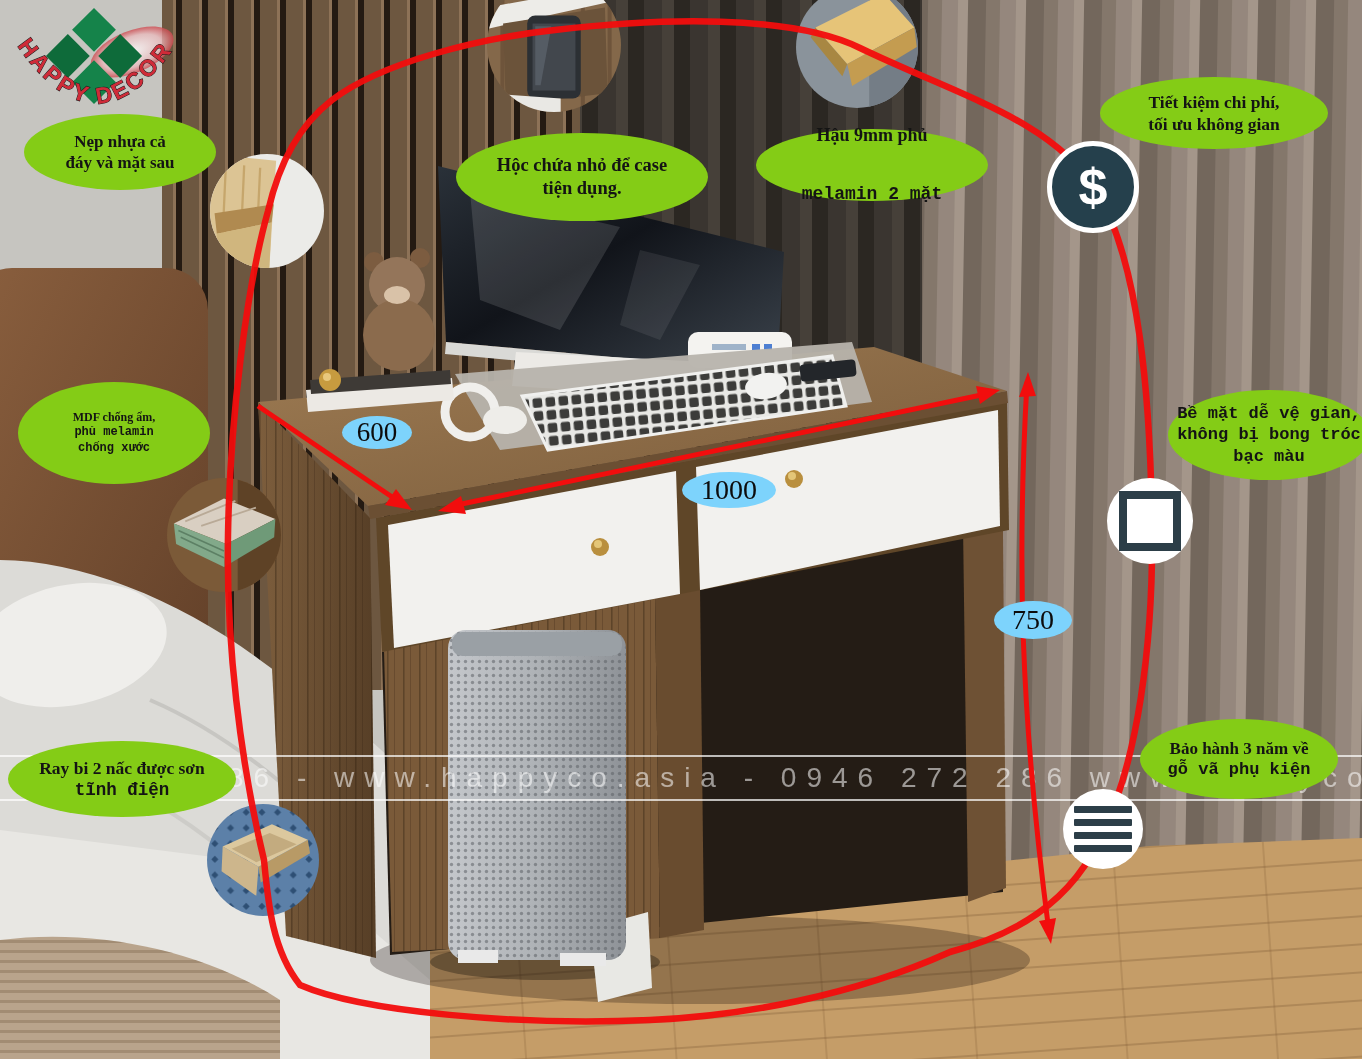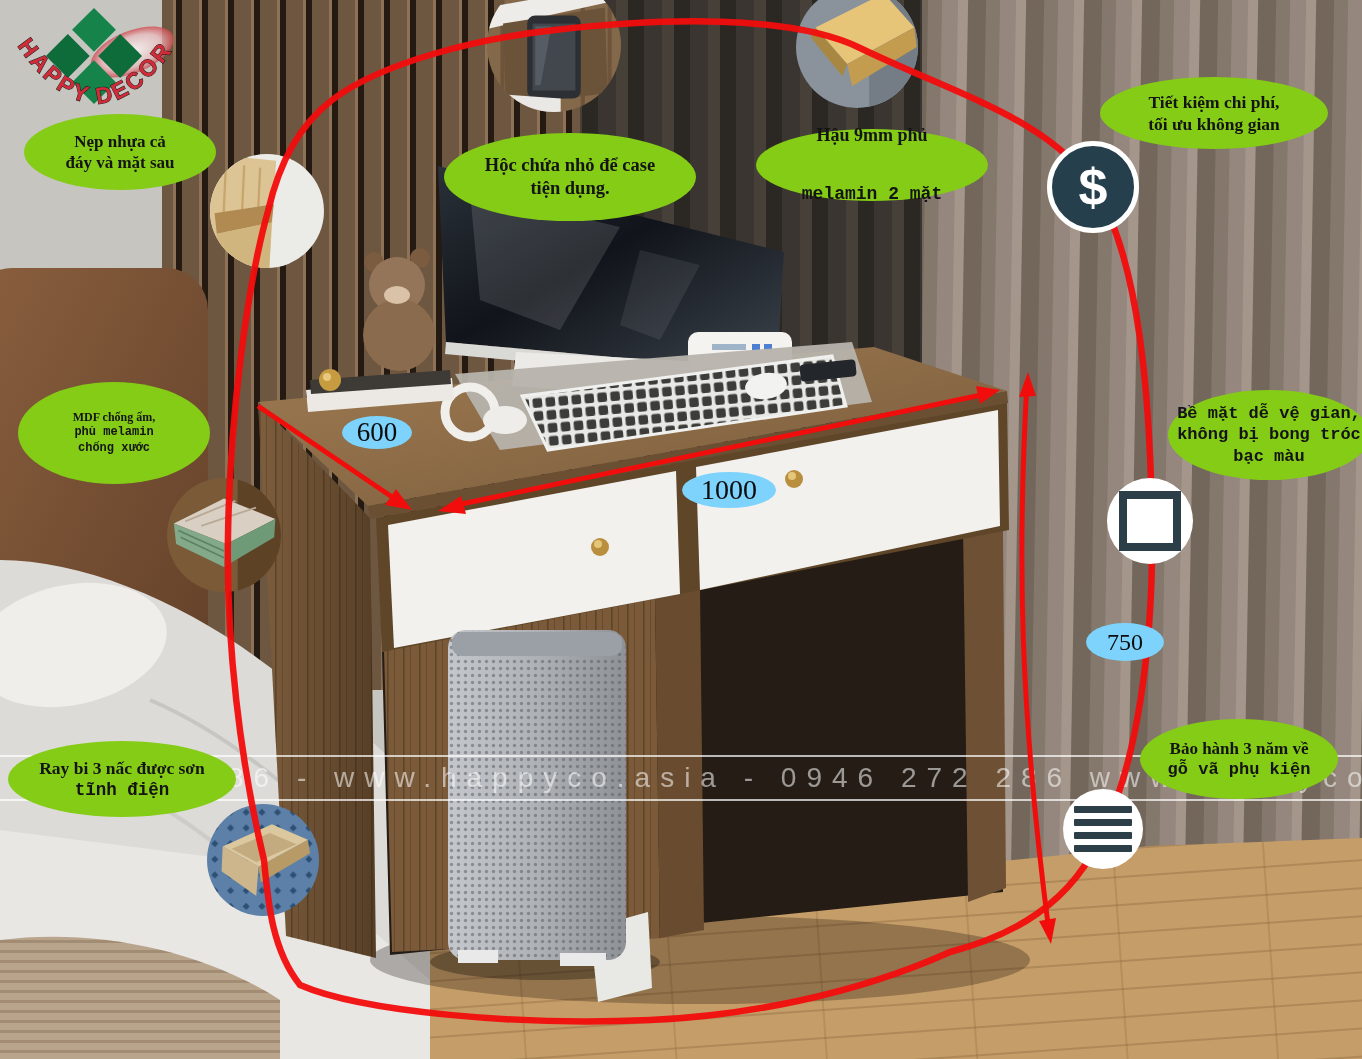--- a/index.html
+++ b/index.html
@@ -8,34 +8,34 @@
   .layer{position:absolute;inset:0;}
   svg{display:block;}
 
   
   .callout{position:absolute;background:#84cc16;border-radius:50%;display:flex;flex-direction:column;
            align-items:center;justify-content:center;text-align:center;color:#141414;z-index:7;
            font-family:"Liberation Serif",serif;font-weight:600;}
   .callout .ln{line-height:1.26;white-space:nowrap;}
   .callout .sans{font-family:Liberation Mono, monospace;}
   #c1{left:24px;top:114px;width:192px;height:76px;font-size:17px;text-align:center;}
-  #c2{left:444px;top:133px;width:252px;height:88px;font-size:18.5px;}
+  #c2{left:456px;top:133px;width:252px;height:88px;font-size:18.5px;}
   #c3{left:756px;top:129px;width:232px;height:72px;font-size:18px;gap:36px;}
   #c4{left:1100px;top:77px;width:228px;height:72px;font-size:17.5px;}
   #c5{left:18px;top:382px;width:192px;height:102px;font-size:12px;}
   #c6{left:1168px;top:390px;width:202px;height:90px;font-size:17px;}
   #c7{left:8px;top:741px;width:228px;height:76px;font-size:17.5px;}
   #c8{left:1140px;top:719px;width:198px;height:80px;font-size:17px;}
 
   
   .dim{position:absolute;background:#7dd3fc;border-radius:50%;display:flex;align-items:center;
        justify-content:center;font-family:"Liberation Serif",serif;color:#0c0c0c;z-index:7;}
   #dim-600{left:342px;top:416px;width:70px;height:33px;font-size:27px;}
   #dim-1000{left:682px;top:472px;width:94px;height:36px;font-size:28px;text-align:right;}
-  #dim-750{left:1086px;top:601px;width:78px;height:38px;font-size:24px;margin-top:22px;}
+  #dim-750{left:994px;top:601px;width:78px;height:38px;font-size:28px;}
 
   
   .icon-circle{position:absolute;border-radius:50%;z-index:6;}
   #icon-dollar{left:1047px;top:141px;width:82px;height:82px;background:#25404c;border:5px solid #ffffff;
                display:flex;align-items:center;justify-content:center;color:#fff;font-size:52px;
                font-weight:bold;font-family:"Liberation Sans",sans-serif;}
   #icon-square{left:1107px;top:478px;width:86px;height:86px;background:#fff;
                display:flex;align-items:center;justify-content:center;}
   #icon-square .sq{width:46px;height:44px;border:8px solid #2c3e48;background:#fff;}
   #icon-lines{left:1063px;top:789px;width:80px;height:80px;background:#fff;
@@ -336,21 +336,21 @@
   <div class="ln">MDF chống ẩm,</div>
   <div class="ln sans">phủ melamin</div>
   <div class="ln sans">chống xước</div>
 </div>
 <div class="callout" id="c6">
   <div class="ln sans">Bề mặt dễ vệ gian,</div>
   <div class="ln sans">không bị bong tróc</div>
   <div class="ln sans">bạc màu</div>
 </div>
 <div class="callout" id="c7">
-  <div class="ln">Ray bi 3 nấc được sơn</div>
+  <div class="ln">Ray bi 2 nấc được sơn</div>
   <div class="ln sans">tĩnh điện</div>
 </div>
 <div class="callout" id="c8">
   <div class="ln">Bảo hành 3 năm về</div>
   <div class="ln sans">gỗ vã phụ kiện</div>
 </div>
 
 <div class="dim" id="dim-600">600</div>
 <div class="dim" id="dim-1000">1000</div>
 <div class="dim" id="dim-750">750</div>

